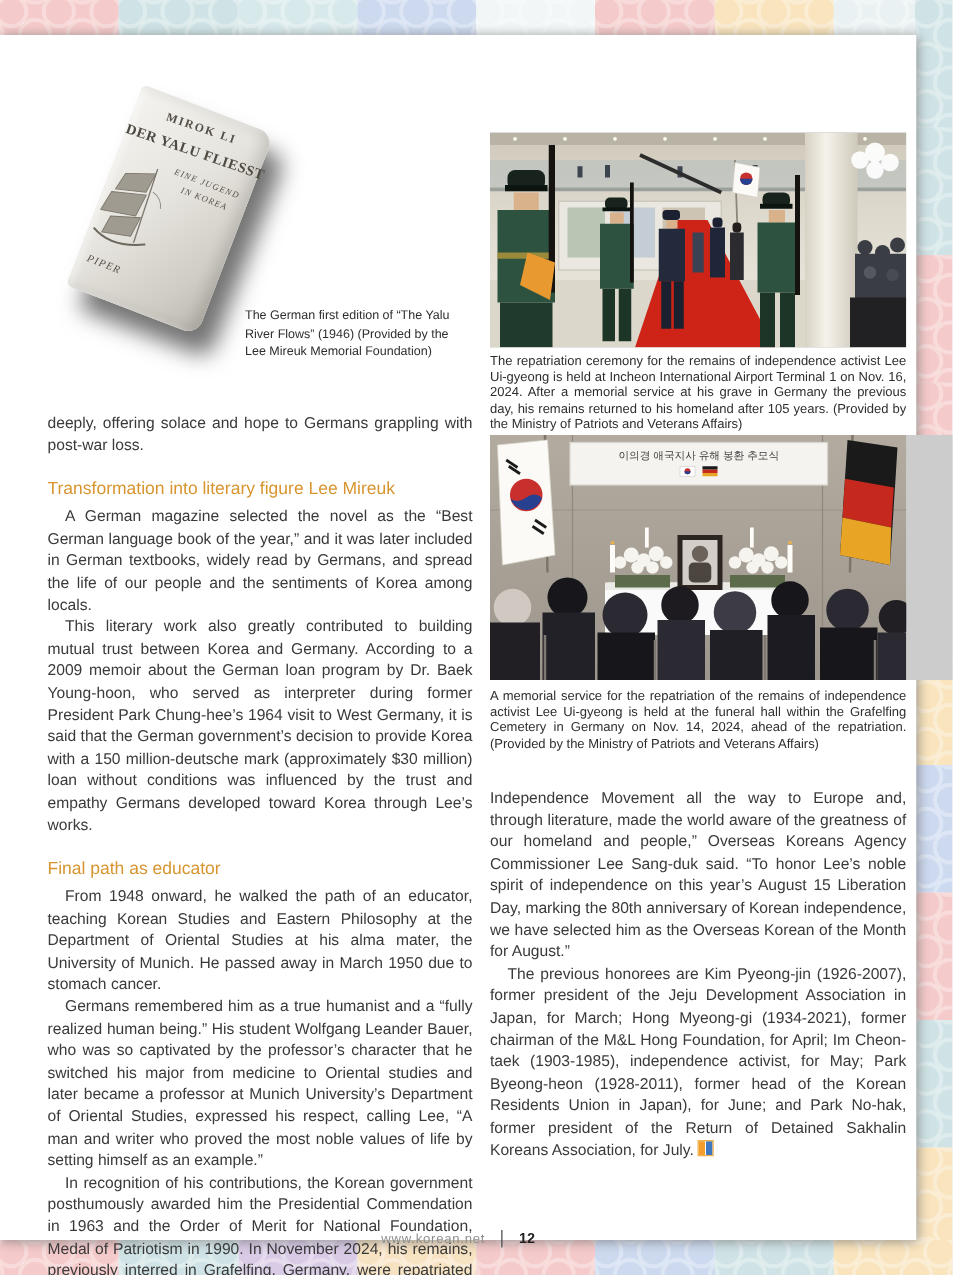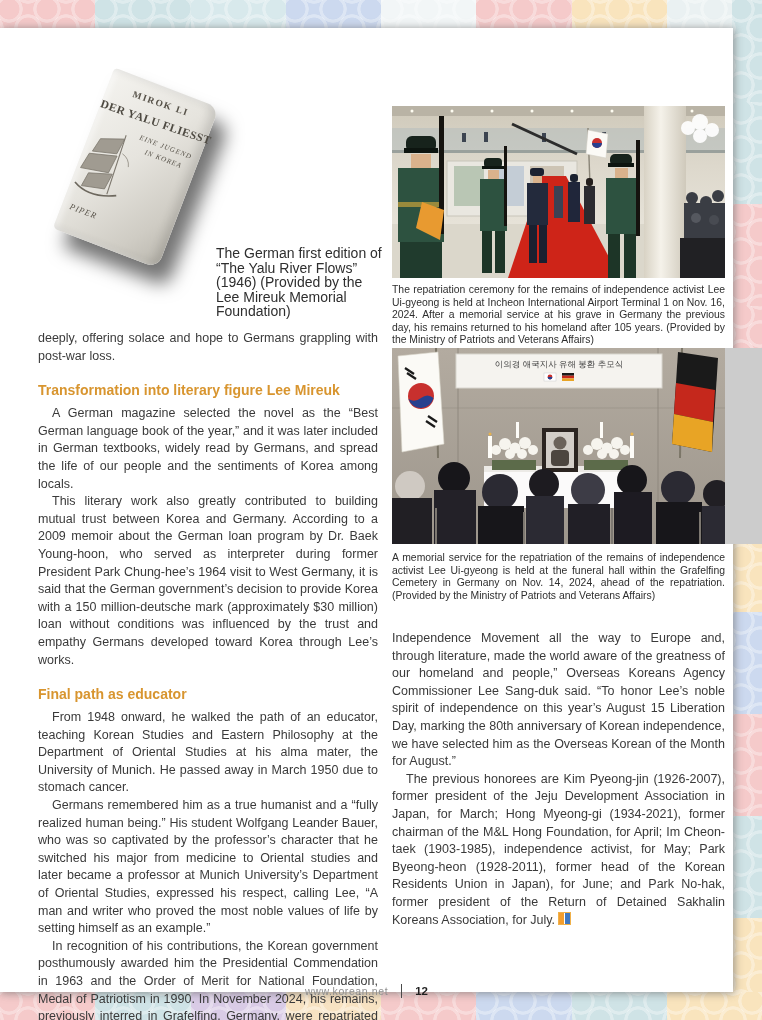--- a/index.html
+++ b/index.html
@@ -28,28 +28,28 @@
         border-radius:4px 12px 12px 5px;
         box-shadow:16px 14px 18px rgba(0,0,0,.55), inset -6px 0 10px rgba(0,0,0,.12), inset 4px 0 6px rgba(255,255,255,.5);
         font-family:"Liberation Serif",serif;color:#565148;}
   .book .author{position:absolute;left:0;top:12px;width:100%;text-align:center;font-size:9.5px;letter-spacing:1.5px;font-weight:bold;transform:rotate(-2deg);}
   .book .title{position:absolute;left:0;top:30px;width:100%;text-align:center;font-size:11.5px;letter-spacing:.5px;font-weight:bold;white-space:nowrap;transform:rotate(-2deg);color:#4e4a42;}
   .book .sub1{position:absolute;right:8px;top:52px;font-size:7px;font-style:italic;letter-spacing:1px;}
   .book .sub2{position:absolute;right:14px;top:64px;font-size:7px;font-style:italic;letter-spacing:1px;}
   .book .publisher{position:absolute;left:8px;bottom:22px;font-size:8.5px;font-style:italic;letter-spacing:1px;}
   .book svg.ship{position:absolute;left:2px;top:46px;}
 
-  .book-caption{position:absolute;left:216px;top:218px;width:172px;font-size:14px;line-height:14.5px;color:#2e2e2e;}
+  .book-caption{position:absolute;left:196px;top:218px;width:172px;font-size:10px;line-height:14.5px;color:#2e2e2e;}
 
   
   .col-left{position:absolute;left:38px;top:302px;width:340px;}
   .col-right-text{position:absolute;left:392px;top:602px;width:333px;}
   p.body-p{margin:0;font-size:12.5px;line-height:17.6px;color:#3a3a3a;text-align:justify;text-indent:14px;}
   p.body-p.noindent{text-indent:0;}
-  h3.sec-head{margin:15px 0 5px 0;font-size:14px;line-height:20px;color:#d8952f;font-weight:bold;}
+  h3.sec-head{margin:15px 0 5px 0;font-size:14px;line-height:20px;color:#d8952f;font-weight:normal;}
 
   
   .photo{position:absolute;background:#ccc;overflow:hidden;}
   .photo1{left:392px;top:78px;width:333px;height:172px;}
   .photo2{left:392px;top:320px;width:383px;height:196px;}
   .photo-caption{position:absolute;width:333px;left:392px;font-size:10.4px;line-height:12.6px;color:#2e2e2e;text-align:justify;}
   .caption1{top:256px;}
   .caption2{top:524px;}
 
   

